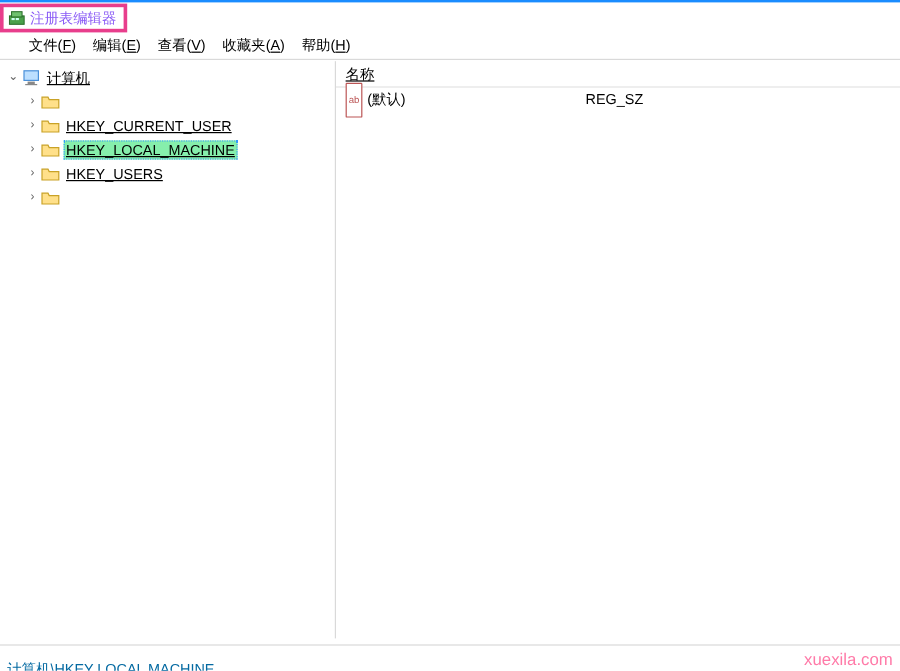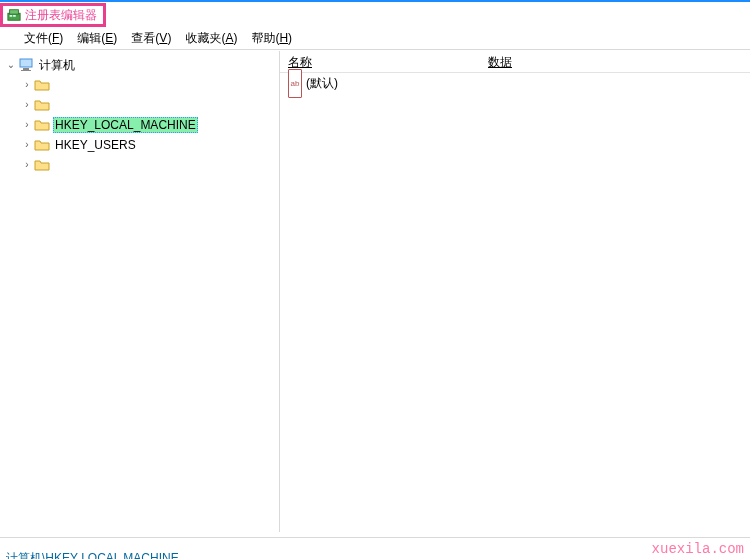--- a/index.html
+++ b/index.html
@@ -1,50 +1,50 @@
 <!DOCTYPE html>
 <html><head>
 <meta charset="utf-8">
 <style>
   * { box-sizing: border-box; margin: 0; padding: 0; font-family: "Microsoft YaHei", Tahoma, sans-serif; font-size: 12px; }
   body { width: 750px; height: 559px; background: #fff; overflow: hidden; position: relative; }
 
   .titlebar { height: 28px; background: #fff; border-top: 2px solid #1a8cff; display: flex; align-items: center; }
   .titlebar-box { display: flex; align-items: center; gap: 4px; padding: 1px 6px 1px 4px; border: 3px solid #e83e8c; height: 24px; }
   .titlebar-icon { width: 14px; height: 14px; display:inline-block; }
-  .titlebar-text { color: #ec4899; }
+  .titlebar-text { color: #8b5cf6; }
 
   .menubar { height: 22px; display: flex; align-items: center; gap: 14px; padding: 0 24px; border-bottom: 1px solid #d9d9d9; }
   .menu-item { color: #000; cursor: default; }
   .menu-item u { text-decoration: underline; }
 
   .content { display: flex; height: 482px; border-top: 1px solid #fff; }
   .tree-pane { width: 280px; border-right: 1px solid #d9d9d9; padding: 4px 0 0 2px; overflow: auto; }
   .list-pane { flex: 1; overflow: auto; }
 
   .tree-row { display: flex; align-items: center; height: 20px; padding: 0 2px; cursor: default; }
   .expander { width: 14px; text-align: center; color: #666; font-size: 10px; line-height: 1; }
   .node-icon { width: 16px; height: 16px; margin: 0 3px 0 0; display:inline-flex; align-items:center; justify-content:center; }
-  .node-label { white-space: nowrap; padding: 1px 2px; }
+  .node-label { white-space: nowrap; padding: 1px 2px; text-decoration: underline; }
   .sel .node-label { background: #86efac; border: 1px dotted #3399ff; padding: 0 1px; }
   .depth0 { padding-left: 2px; }
   .depth1 { padding-left: 18px; }
 
   .list-header { display: flex; height: 22px; border-bottom: 1px solid #e3e3e3; background: #fff; text-decoration: underline; }
   .col { padding: 3px 8px; color: #000; }
   .col-name { width: 200px; }
   .col-type { width: 120px; }
   .col-data { flex: 1; }
   .list-row { display: flex; height: 20px; align-items: center; }
   .list-row .col-name { display:flex; align-items:center; gap:4px; }
   .value-icon { width:14px; height:29px; border:1px solid #b55; border-radius:1px; display:inline-flex; align-items:center; justify-content:center; font-size:8px; color:#b55; background:#fff; }
 
   .statusbar { position:absolute; left:0; right:0; bottom:0; height:22px; border-top:1px solid #d9d9d9; display:flex; align-items:center; padding:0 6px; justify-content:space-between; }
   .status-path { color:#0369a1;margin-top:19px; }
-  .watermark { color:#ff7aa8; font-family: Liberation Mono, monospace; font-size:14px; }
+  .watermark { color:#ff7aa8; font-family: Liberation Sans, sans-serif; font-size:14px; }
 
   svg { display:block; }
 </style>
 </head>
 <body>
 
 <div class="titlebar">
   <div class="titlebar-box">
     <span class="titlebar-icon">
       <svg viewBox="0 0 16 16">
@@ -88,20 +88,21 @@
             </svg>
           </span>
         </div>
         <div class="tree-row depth1">
           <span class="expander">›</span>
           <span class="node-icon">
             <svg viewBox="0 0 16 16">
               <path d="M1 4h5l1 2h8v7H1z" fill="#ffe08a" stroke="#c9a227"></path>
             </svg>
           </span>
+          <span class="node-label">HKEY_CURRENT_USER</span>
         </div>
         <div class="tree-row depth1 sel">
           <span class="expander">›</span>
           <span class="node-icon">
             <svg viewBox="0 0 16 16">
               <path d="M1 4h5l1 2h8v7H1z" fill="#ffe08a" stroke="#c9a227"></path>
             </svg>
           </span>
           <span class="node-label">HKEY_LOCAL_MACHINE</span>
         </div>
@@ -121,28 +122,28 @@
               <path d="M1 4h5l1 2h8v7H1z" fill="#ffe08a" stroke="#c9a227"></path>
             </svg>
           </span>
         </div>
       </div>
   </div>
 
   <div class="list-pane">
     <div class="list-header">
       <div class="col col-name">名称</div>
-      <div class="col col-data">数据</div>
     </div>
     <div id="value-rows">
         <div class="list-row">
           <div class="col col-name">
             <span class="value-icon">ab</span>
             <span>(默认)</span>
           </div>
+          <div class="col col-type">REG_SZ</div>
         </div>
       </div>
   </div>
 </div>
 
 <div class="statusbar">
   <span class="status-path">计算机\HKEY LOCAL MACHINE</span>
   <span class="watermark">xuexila.com</span>
 </div>
 

